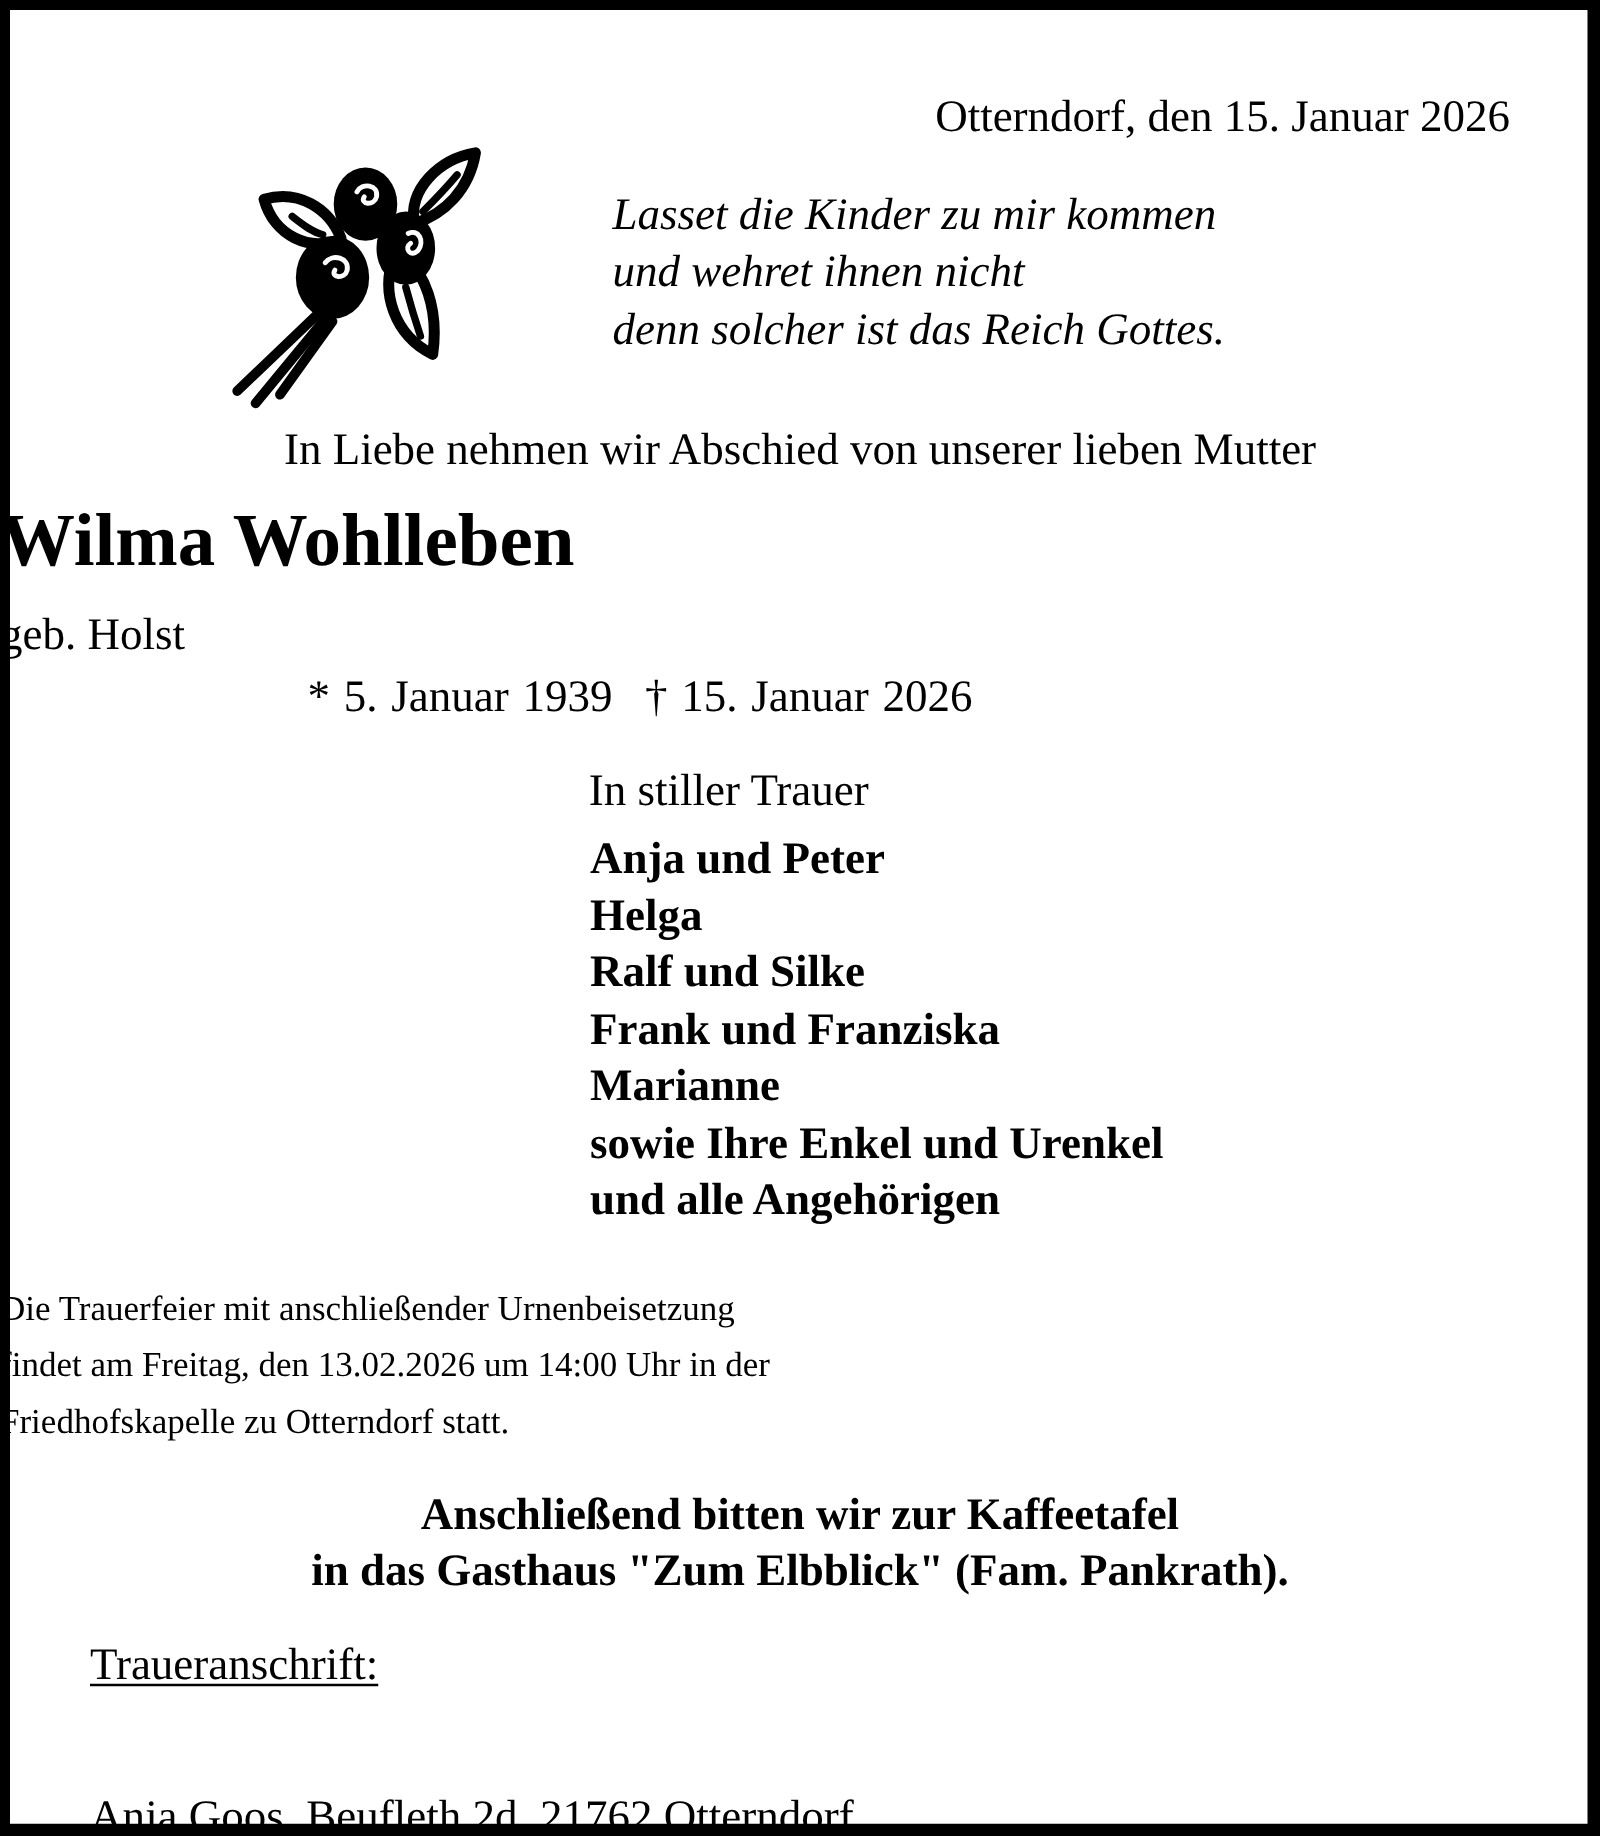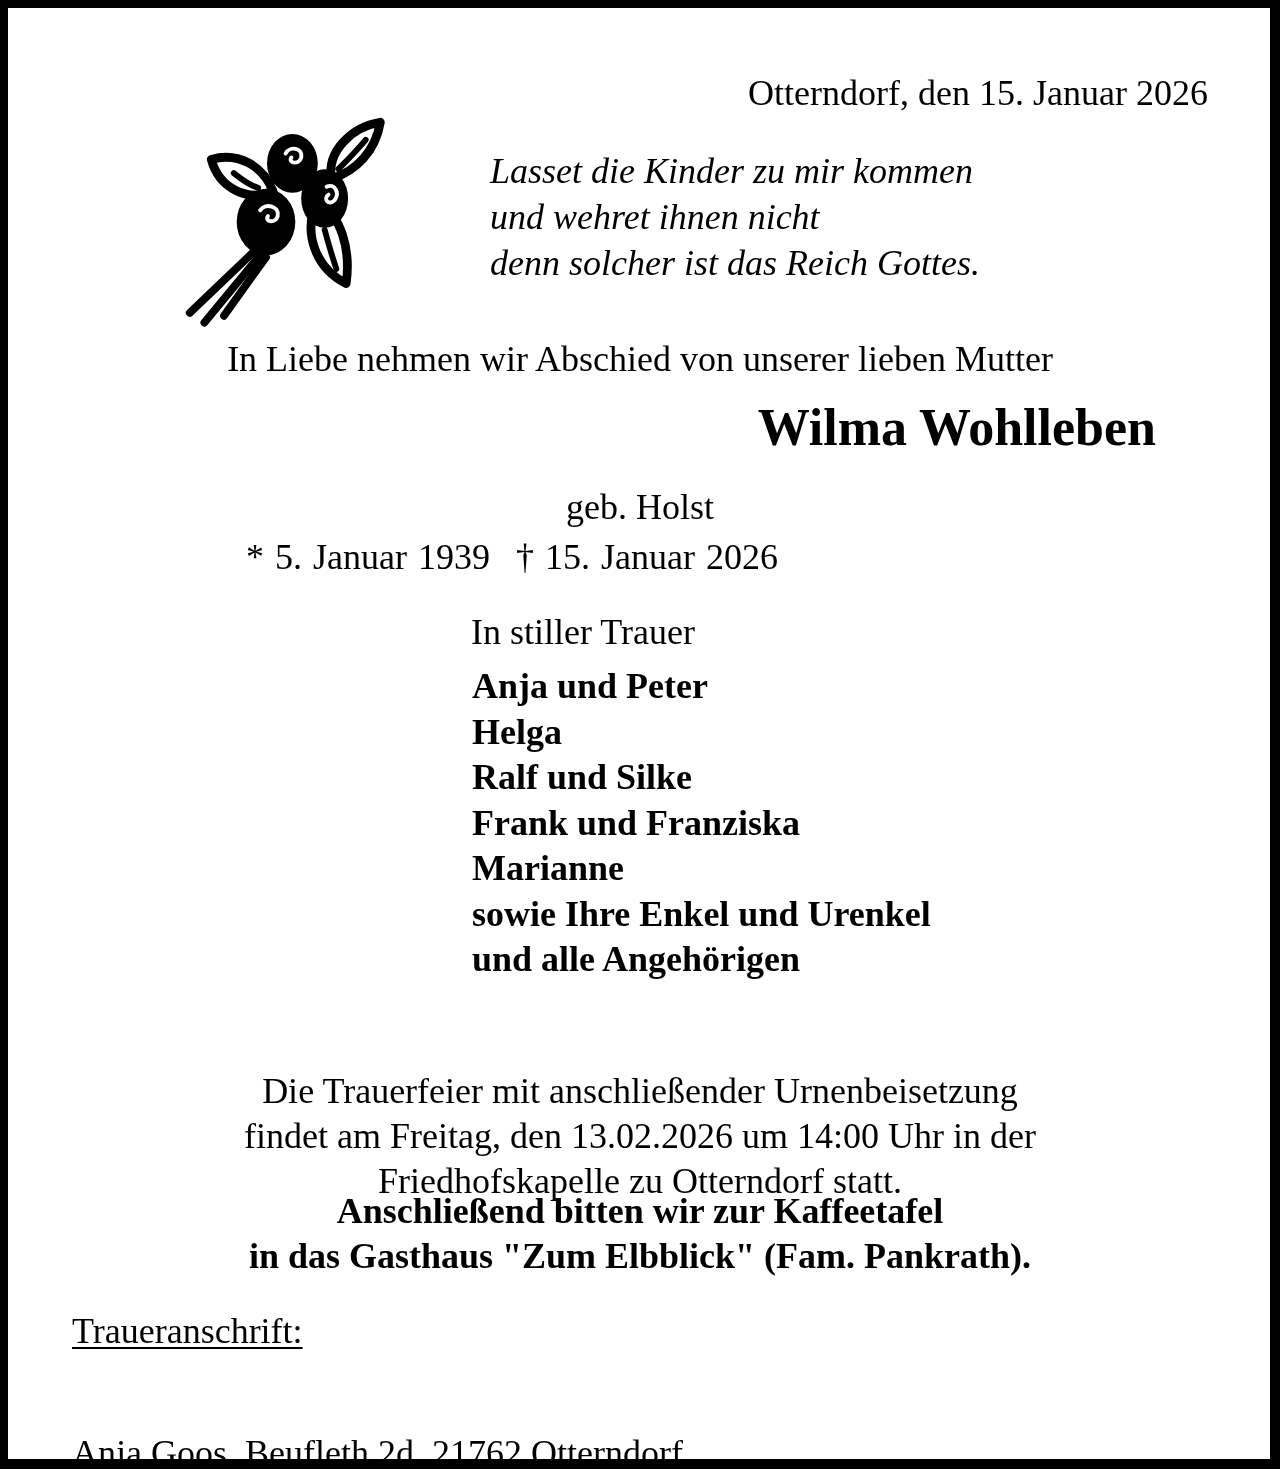--- a/index.html
+++ b/index.html
@@ -3,27 +3,27 @@
 <meta charset="utf-8">
 <style>
   html, body { margin: 0; padding: 0; background: #fff; }
   body { width: 1280px; height: 1469px; position: relative; overflow: hidden; font-family: "Liberation Serif", serif; color: #000; }
   .frame { position: absolute; left: 0; top: 0; width: 1280px; height: 1469px; box-sizing: border-box; border-style: solid; border-color: #000; border-width: 8px 10px 10px 8px; background: #fff; }
   .abs { position: absolute; white-space: nowrap; }
   .date { right: 72px; top: 72px; font-size: 36px; }
   .flower { left: 180px; top: 110px; width: 220px; width: 215px; height: 220px; }
   .verse { left: 490px; width: 620px; top: 148px; text-align: left; font-style: italic; font-size: 36px; line-height: 46px; }
   .intro { left: 0; width: 1280px; top: 338px; text-align: center; font-size: 36px; }
-  .name { left: 0; width: 1156px; top: 398px; text-align: right; font-size: 52px; font-weight: bold; letter-spacing: 0px; }
-  .maiden { left: 0; width: 1280px; top: 486px; text-align: center; font-size: 36px; }
+  .name { left: 0; width: 1156px; top: 398px; text-align: left; font-size: 60px; font-weight: bold; letter-spacing: 0px; }
+  .maiden { left: 0; width: 1280px; top: 486px; text-align: left; font-size: 36px; }
   .dates { left: 0; width: 1024px; top: 536px; text-align: center; font-size: 36px; word-spacing: 2px; }
   .dates .gap { display: inline-block; width: 26px; }
   .mourning { left: 471px; top: 611px; font-size: 36px; }
   .mourners { left: 472px; top: 664px; font-size: 36px; font-weight: bold; line-height: 45.5px; }
-  .ceremony { left: 0; width: 1280px; top: 1025px; text-align: center; font-size: 36px; line-height: 45px; white-space: normal; margin-top: 44px; }
+  .ceremony { left: 0; width: 1280px; top: 1025px; text-align: left; font-size: 28px; line-height: 45px; white-space: normal; }
   .coffee { left: 0; width: 1280px; top: 1189px; text-align: center; font-size: 36px; line-height: 45px; white-space: normal; font-weight: bold; }
   .addr-label { left: 72px; top: 1310px; font-size: 36px; text-decoration: underline; text-underline-offset: 4px; text-decoration-thickness: 2px; }
   .addr { left: 72px; top: 1420px; font-size: 36px; margin-top: 12px; }
   .line { display: block; }
 </style>
 </head>
 <body>
 
 <div class="frame"></div>
 

